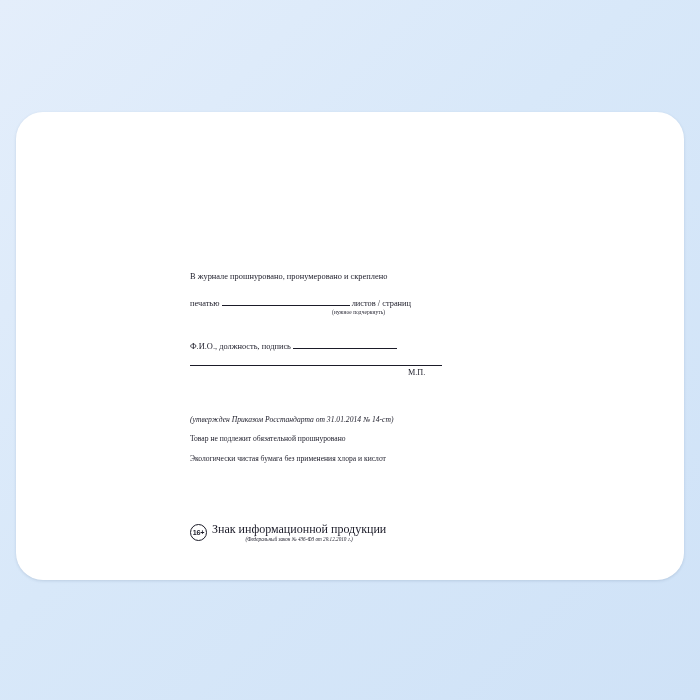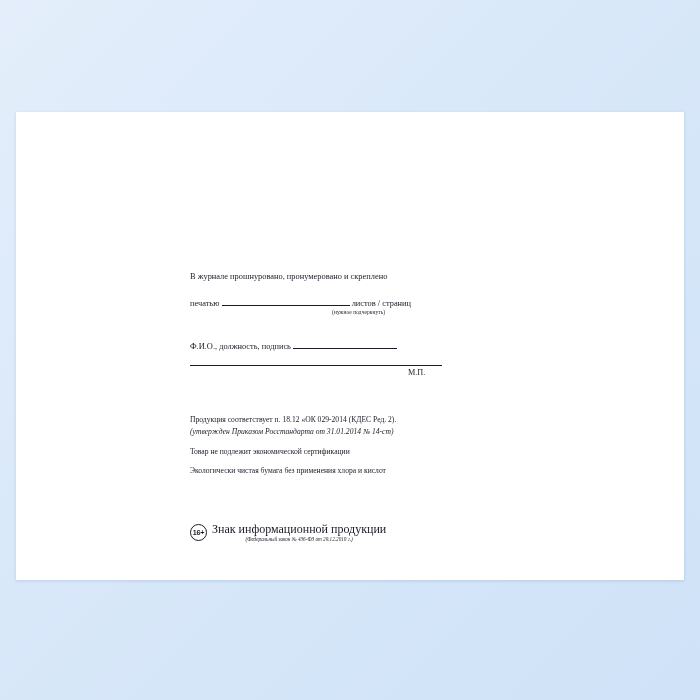--- a/index.html
+++ b/index.html
@@ -21,20 +21,21 @@
   }
   
   #page {
     position: absolute;
     left: 16px;
     top: 112px;
     width: 668px;
     height: 468px;
     background: #ffffff;
     box-shadow: 0 1px 3px rgba(60,90,130,0.18);
+    border-radius: 27px;
   }
   
   #block {
     position: absolute;
     left: 174px;
     top: 160px;
     width: 400px;
     font-size: 8.4px;
     color: #1b1b28;
     line-height: 1.25;
@@ -158,23 +159,22 @@
         <span>Ф.И.О., должность, подпись</span>
         <span class="ln l5"></span>
       </div>
 
       <div class="fulline"></div>
 
       <div class="mp">М.П.</div>
     </div>
 
     <div id="legal">
-      <div class="p tight">Продукция соответствует п. 18.12 «ОК 029-2014 (КДЕС Ред. 2).</div>
       <div class="p it">(утвержден Приказом Росстандарта от 31.01.2014 № 14-ст)</div>
-      <div class="p">Товар не подлежит экономической сертификации</div>
+      <div class="p">Товар не подлежит обязательной прошнуровано</div>
       <div class="p">Экологически чистая бумага без применения хлора и кислот</div>
     </div>
 
     <div id="agerow">
       <div id="agebadge">16+</div>
       <div id="agetext">
         <div class="t1">Знак информационной продукции</div>
         <div class="t2">(Федеральный закон № 436-ФЗ от 29.12.2010 г.)</div>
       </div>
     </div>

